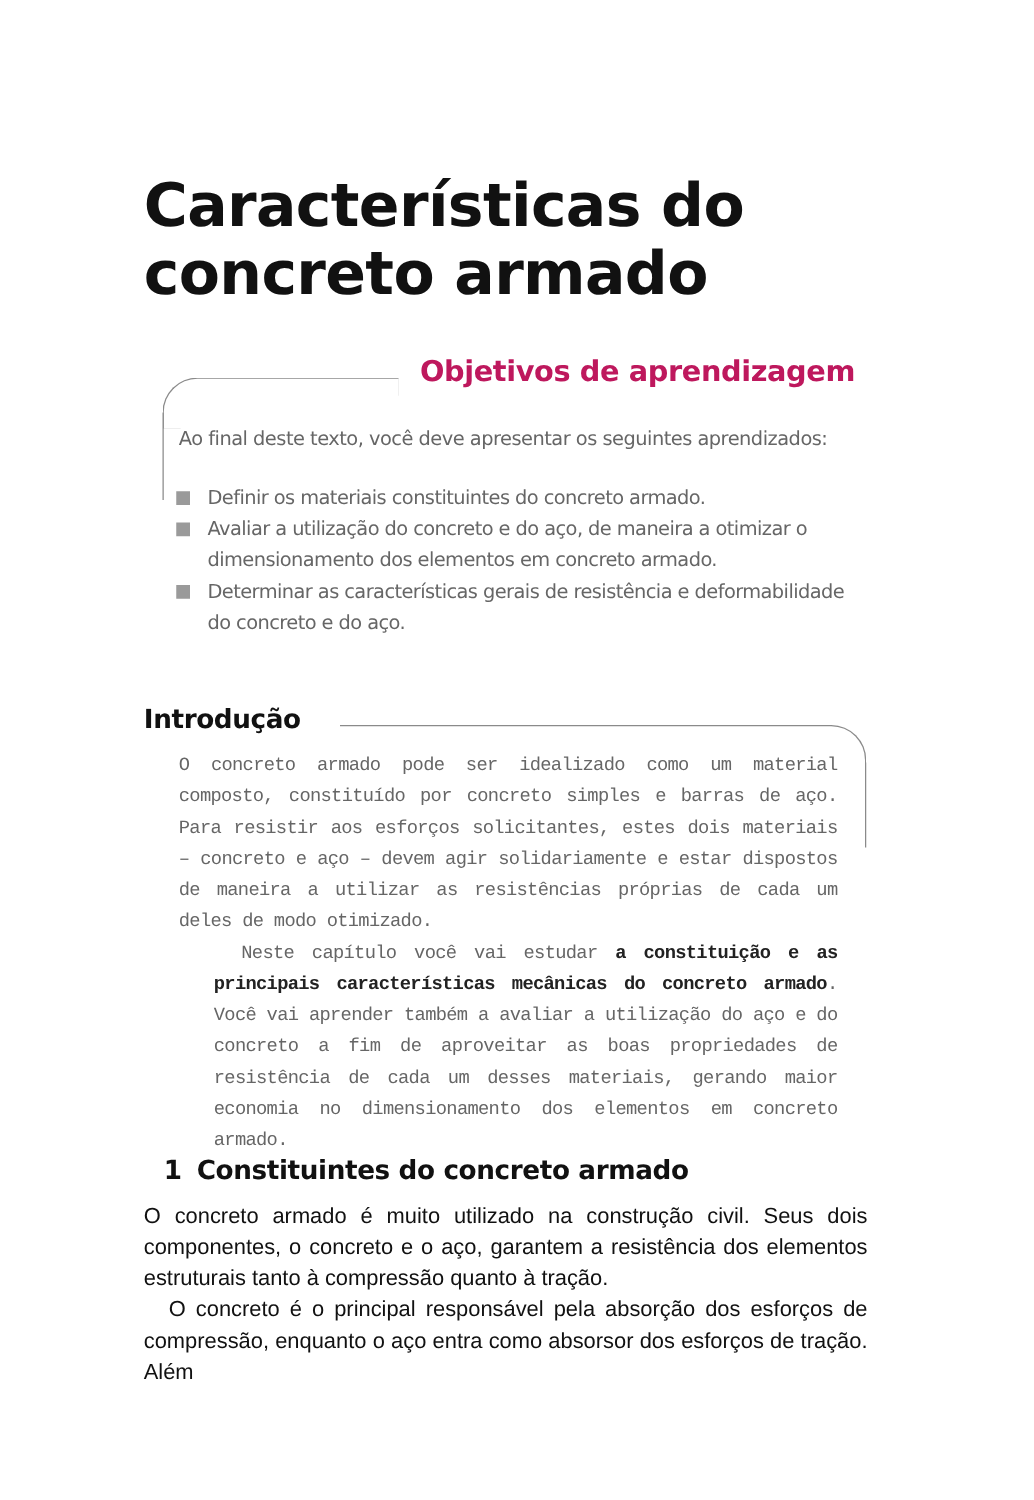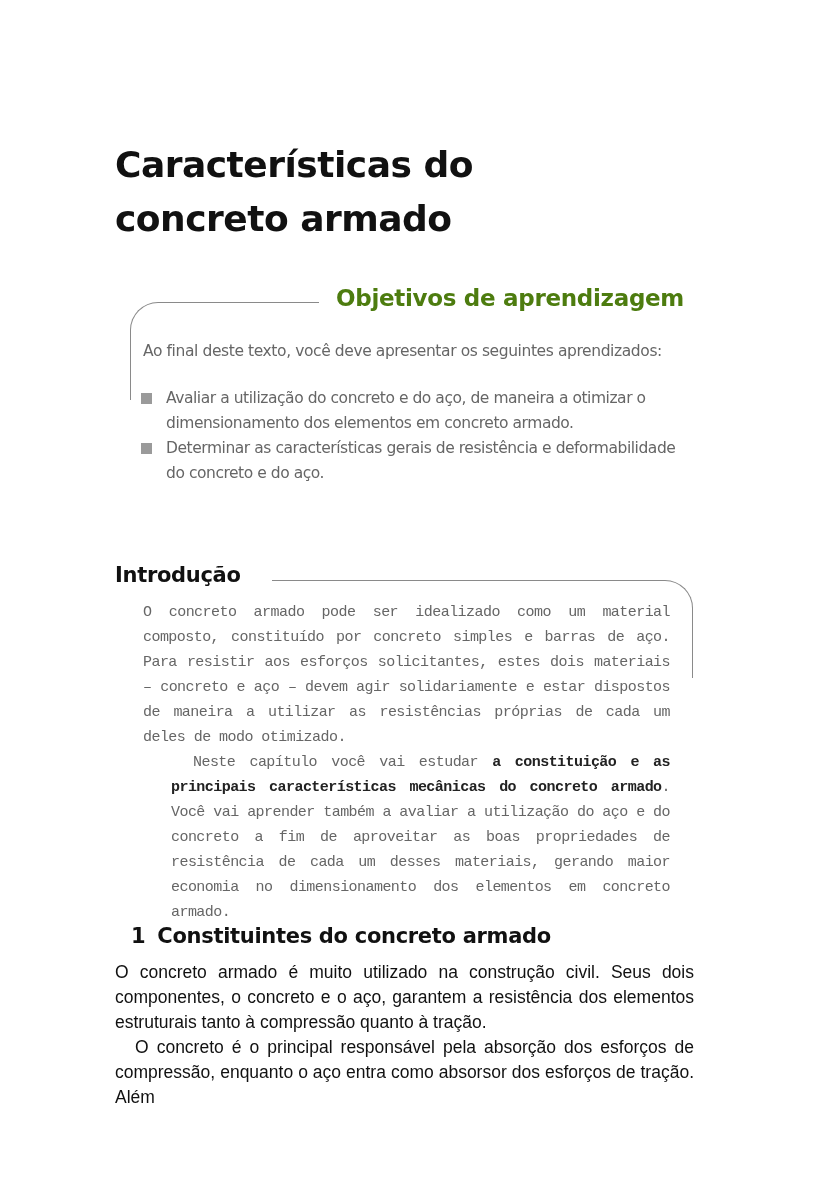--- a/index.html
+++ b/index.html
@@ -1,32 +1,32 @@
 <!DOCTYPE html>
 <html><head>
 <meta charset="utf-8">
 <style>
   html, body { margin: 0; padding: 0; background: #ffffff; }
   body { width: 827px; height: 1200px; position: relative; overflow: hidden; }
 
   .chapter-title {
     position: absolute; left: 115px; top: 138px; width: 600px;
     font-family: "DejaVu Sans", sans-serif; font-weight: bold;
-    font-size: 36px; line-height: 54px; color: #111; letter-spacing: -0.5px;
+    font-size: 48px; line-height: 54px; color: #111; letter-spacing: -0.5px;
   }
 
   .frame-line { position: absolute; border-color: #8a8a8a; border-style: solid; border-width: 0; }
   .obj-top { left: 130px; top: 302px; width: 188px; height: 40px;
     border-top-width: 1px; border-left-width: 1px; border-top-left-radius: 28px; }
   .obj-left { left: 130px; top: 330px; width: 0; height: 70px; border-left-width: 1px; }
 
   .obj-heading {
     position: absolute; left: 336px; top: 285px;
     font-family: "DejaVu Sans", sans-serif; font-weight: bold;
-    font-size: 23px; color: #4d7c0f; letter-spacing: -0.3px;
+    font-size: 23px; color: #be185d; letter-spacing: -0.3px;
   }
   .obj-intro {
     position: absolute; left: 143px; top: 342px;
     font-family: "DejaVu Sans", sans-serif; font-size: 15.5px; color: #666; letter-spacing: -0.4px;
   }
   .obj-list { position: absolute; left: 141px; top: 386px; width: 540px; margin: 0; padding: 0; list-style: none; }
   .obj-list li { position: relative; padding-left: 25px;
     font-family: "DejaVu Sans", sans-serif; font-size: 15.5px; line-height: 25px; color: #666; letter-spacing: -0.45px; }
   .bullet { position: absolute; left: 0; top: 7px; width: 11px; height: 11px; background: #9a9a9a; }
 
@@ -72,20 +72,21 @@
 </div>
 
 <section>
   <div class="frame-line obj-top"></div>
   <div class="frame-line obj-left"></div>
   <h2 class="obj-heading" style="margin:0">Objetivos de aprendizagem</h2>
   <div class="obj-intro">Ao final deste texto, você deve apresentar os seguintes aprendizados:</div>
   <ul class="obj-list">
     <li>
       <span class="bullet"></span>
+      <span>Definir os materiais constituintes do concreto armado.</span>
     </li>
     <li>
       <span class="bullet"></span>
       <span>Avaliar a utilização do concreto e do aço, de maneira a otimizar o dimensionamento dos elementos em concreto armado.</span>
     </li>
     <li>
       <span class="bullet"></span>
       <span>Determinar as características gerais de resistência e deformabilidade do concreto e do aço.</span>
     </li>
   </ul>

